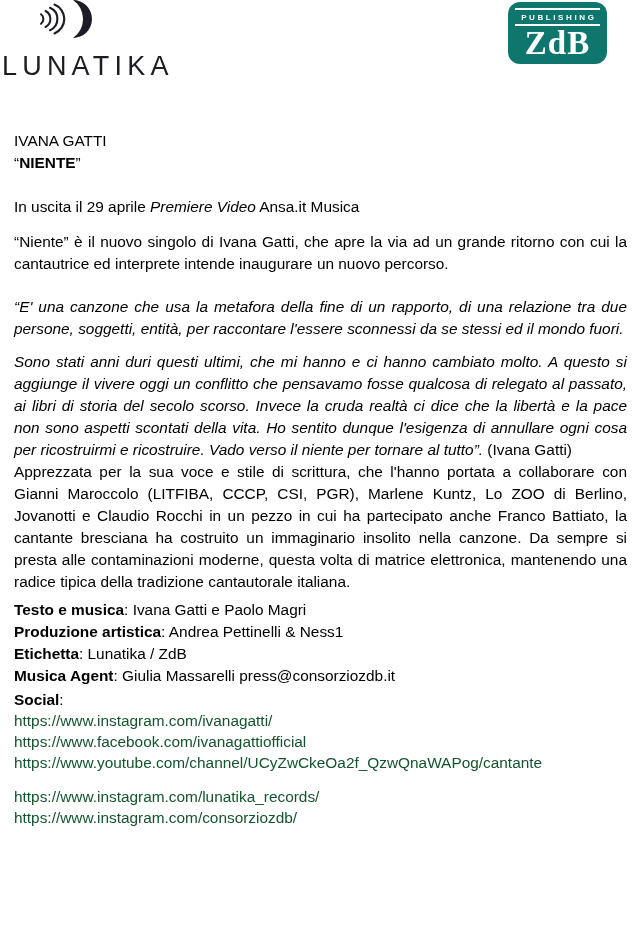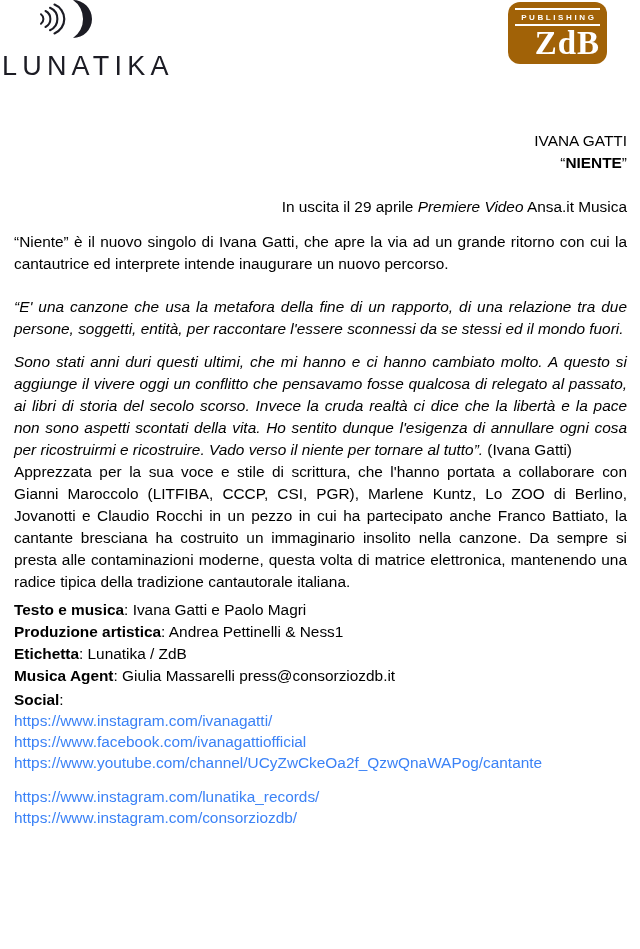--- a/index.html
+++ b/index.html
@@ -11,53 +11,53 @@
 
   
   .lunatika { position:absolute; left:2px; top:0; }
   .lunatika svg { display:block; margin-left:34px; }
   .lunatika-word {
     margin-top:11px; font-size:27px; font-weight:500; letter-spacing:5.2px;
     color:#1c1c24; white-space:nowrap;
   }
   .zdb {
     position:absolute; left:508px; top:2px; width:99px; height:62px;
-    background:#a16207; border-radius:12px; box-sizing:border-box;
+    background:#0f766e; border-radius:12px; box-sizing:border-box;
     padding:6px 7px 0 7px;
   }
   .zdb-rule { height:2px; background:#fff; }
   .zdb-pub {
     color:#fff; font-size:8px; font-weight:bold; letter-spacing:2.6px;
     text-align:center; padding:2.5px 0 2.5px 2.6px; white-space:nowrap;
   }
   .zdb-word {
     color:#fff; font-family:"Liberation Serif","DejaVu Serif",serif;
-    font-weight:bold; font-size:33px; line-height:1; text-align:right;
+    font-weight:bold; font-size:33px; line-height:1; text-align:center;
     margin-top:1px; letter-spacing:1px;
   }
 
   
   .content {
     position:absolute; left:14px; top:130px; width:613px;
     font-size:15.4px; line-height:22px; color:#000;
   }
-  .center { text-align:right; }
+  .center { text-align:left; }
   .b { font-weight:bold; }
   .i { font-style:italic; }
   p.body { margin:0; text-align:justify; }
   .subtitle   { margin-top:22px; }
   #p-intro    { margin-top:13px; }
   #p-quote1   { margin-top:21px; }
   #p-quote2   { margin-top:11px; }
   #p-bio      { }
   .crediti-h  { margin-top:31px; font-weight:bold; text-decoration:underline; }
   .credits    { margin-top:6px; }
   .social     { margin-top:2px;  line-height:21px; }
   .social2    { margin-top:13px; line-height:21px; }
-  .link { color:#3b82f6; text-decoration:none; cursor:text; }
+  .link { color:#14532d; text-decoration:none; cursor:text; }
 </style>
 </head>
 <body>
 
 <div class="page">
 
   <div class="lunatika">
     <svg width="58" height="40" viewBox="0 0 58 40" fill="none" aria-hidden="true">
       <path d="M5 14.2 A6 6 0 0 1 5 23.8" stroke="#1c1c24" stroke-width="2" stroke-linecap="round"></path>
       <path d="M9.5 11 A9 9 0 0 1 9.5 27" stroke="#1c1c24" stroke-width="2" stroke-linecap="round"></path>

